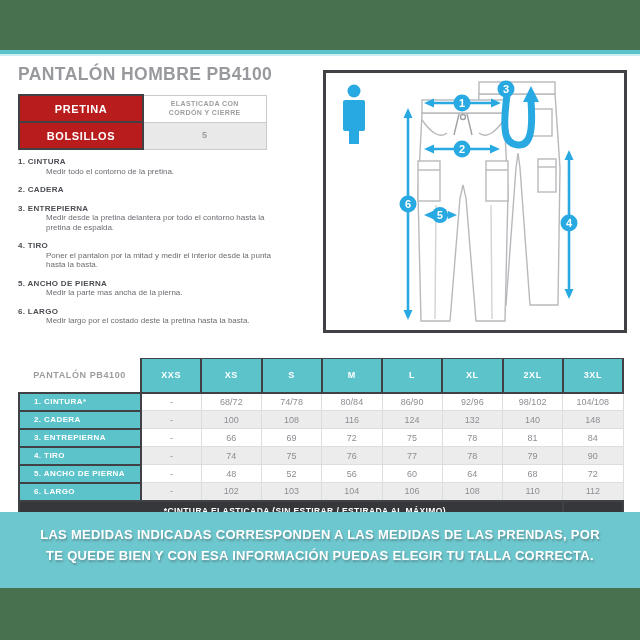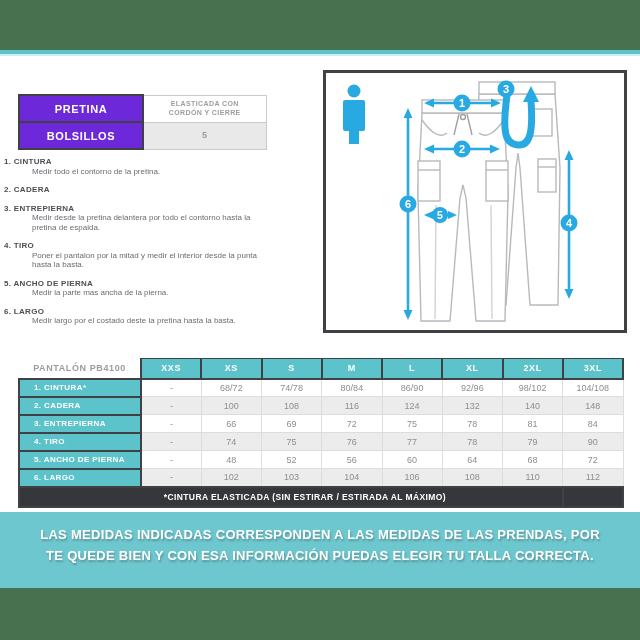--- a/index.html
+++ b/index.html
@@ -9,43 +9,43 @@
 
   .strip-top    { position:absolute; left:0; top:0; width:640px; height:50px; background:#47714f; }
   .strip-teal   { position:absolute; left:0; top:50px; width:640px; height:4px; background:#5cc3cb; }
   .strip-teal2  { position:absolute; left:0; top:54px; width:640px; height:2px; background:#cdeef0; }
 
   .page-title { position:absolute; left:18px; top:64px; font-size:17.5px; font-weight:800;
                 color:#97999d; letter-spacing:.4px; }
 
   
   .spec-table { position:absolute; left:18px; top:94px; width:247px; border-collapse:collapse; table-layout:fixed; }
-  .spec-table th { width:124px; background:#6d28d9; border:2px solid #3f4145; color:#fff;
+  .spec-table th { width:124px; background:#b91c1c; border:2px solid #3f4145; color:#fff;
                    font-size:11px; font-weight:800; letter-spacing:.6px; height:27px; text-align:center; }
   .spec-table td { width:123px; border:1px solid #c9cacb; color:#9b9ea1; text-align:center;
                    font-size:7px; font-weight:700; letter-spacing:.4px; line-height:8.5px; padding:2px 10px; }
   .spec-table tr:nth-child(2) td { background:#e9e9e9; font-size:9px; }
 
   
-  .measure-list { position:absolute; left:4px; top:157px; width:290px; }
+  .measure-list { position:absolute; left:18px; top:157px; width:290px; }
   .m-item { margin-bottom:9px; }
   .m-head { font-size:8px; font-weight:800; color:#4b4e53; letter-spacing:.3px; line-height:9.5px; }
   .m-desc { font-size:8px; color:#696c71; line-height:9.5px; max-width:268px;padding-left:28px; }
 
   
   .diagram { position:absolute; left:323px; top:70px; width:304px; height:263px;
              border:3px solid #3f4145; background:#fff; }
   .diagram svg { display:block; }
 
   
   .size-table { position:absolute; left:18px; top:358px; width:604px; border-collapse:collapse; table-layout:fixed; }
   .size-table th.first { background:#fff; color:#9a9da0; font-size:9px; font-weight:800;
                          letter-spacing:.6px; height:20px; border:none; text-align:center; }
   .size-table th.size  { background:#5cc3cb; color:#fff; font-size:9px; font-weight:800;
-                         letter-spacing:.6px; height:20px; border:2px solid #3f4145; border-top-width:1px; }
+                         letter-spacing:.6px; height:34px; border:2px solid #3f4145; border-top-width:1px; }
   .size-table th.rowlab{ background:#5cc3cb; color:#fff; font-size:8px; font-weight:800;
                          letter-spacing:.4px; border:2px solid #3f4145; text-align:left; padding-left:14px; height:18px; }
   .size-table td { border:1px solid #dcdddd; color:#8b8e92; font-size:9px; text-align:center; height:18px; background:#fff; }
   .size-table tr.stripe td { background:#ececec; }
   .size-table tr.foot td { background:#35373a; border:2px solid #3f4145; height:20px; }
   .size-table td.footnote { color:#fff; font-size:8.5px; font-weight:800; letter-spacing:.4px; text-align:center;padding-left:28px; }
   .size-table td.footend  { border-left:1px solid #5a5c5f; }
 
   
   .banner { position:absolute; left:0; top:512px; width:640px; height:76px; background:#6dc7ce;
@@ -55,20 +55,21 @@
   .strip-bottom { position:absolute; left:0; top:588px; width:640px; height:52px; background:#47714f; }
 </style>
 </head>
 <body>
 
 <div id="app">
   <div class="strip-top"></div>
   <div class="strip-teal"></div>
   <div class="strip-teal2"></div>
 
+  <h1 class="page-title">PANTALÓN HOMBRE PB4100</h1>
 
   <table class="spec-table">
     <tbody>
         <tr>
       <th>PRETINA</th>
       <td>ELASTICADA CON CORDÓN Y CIERRE</td>
     </tr>
     <tr>
       <th>BOLSILLOS</th>
       <td>5</td>

